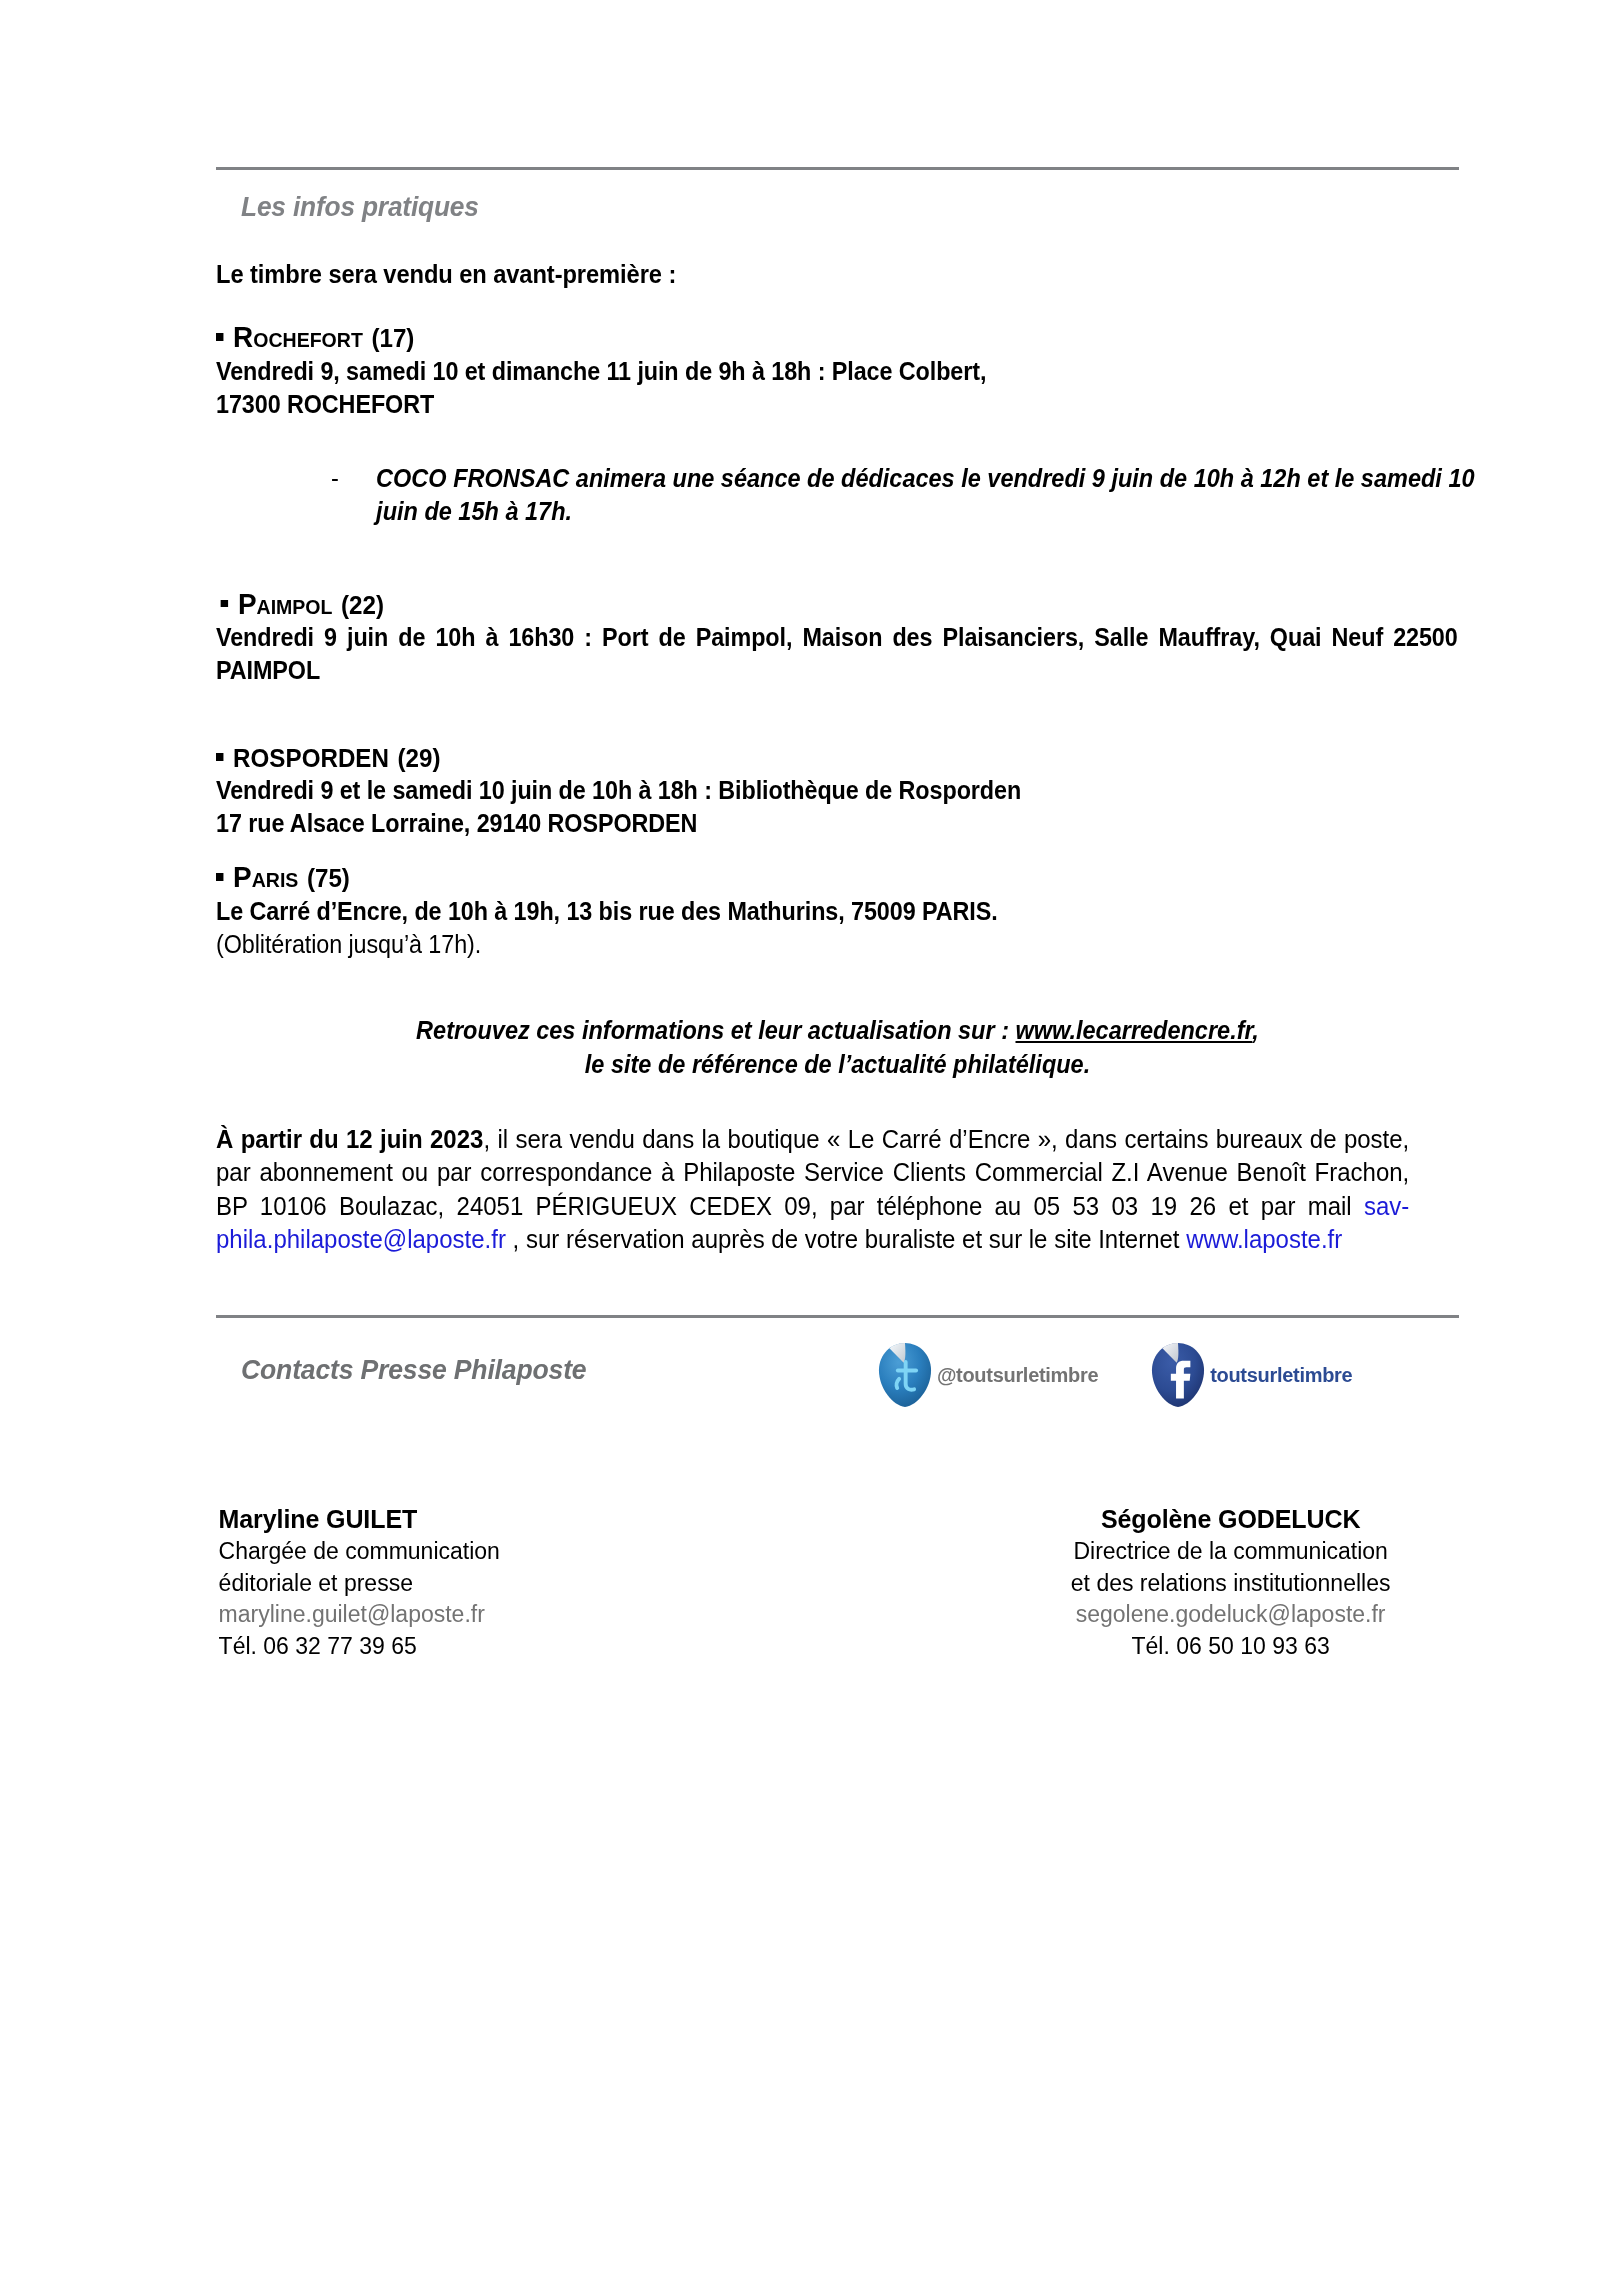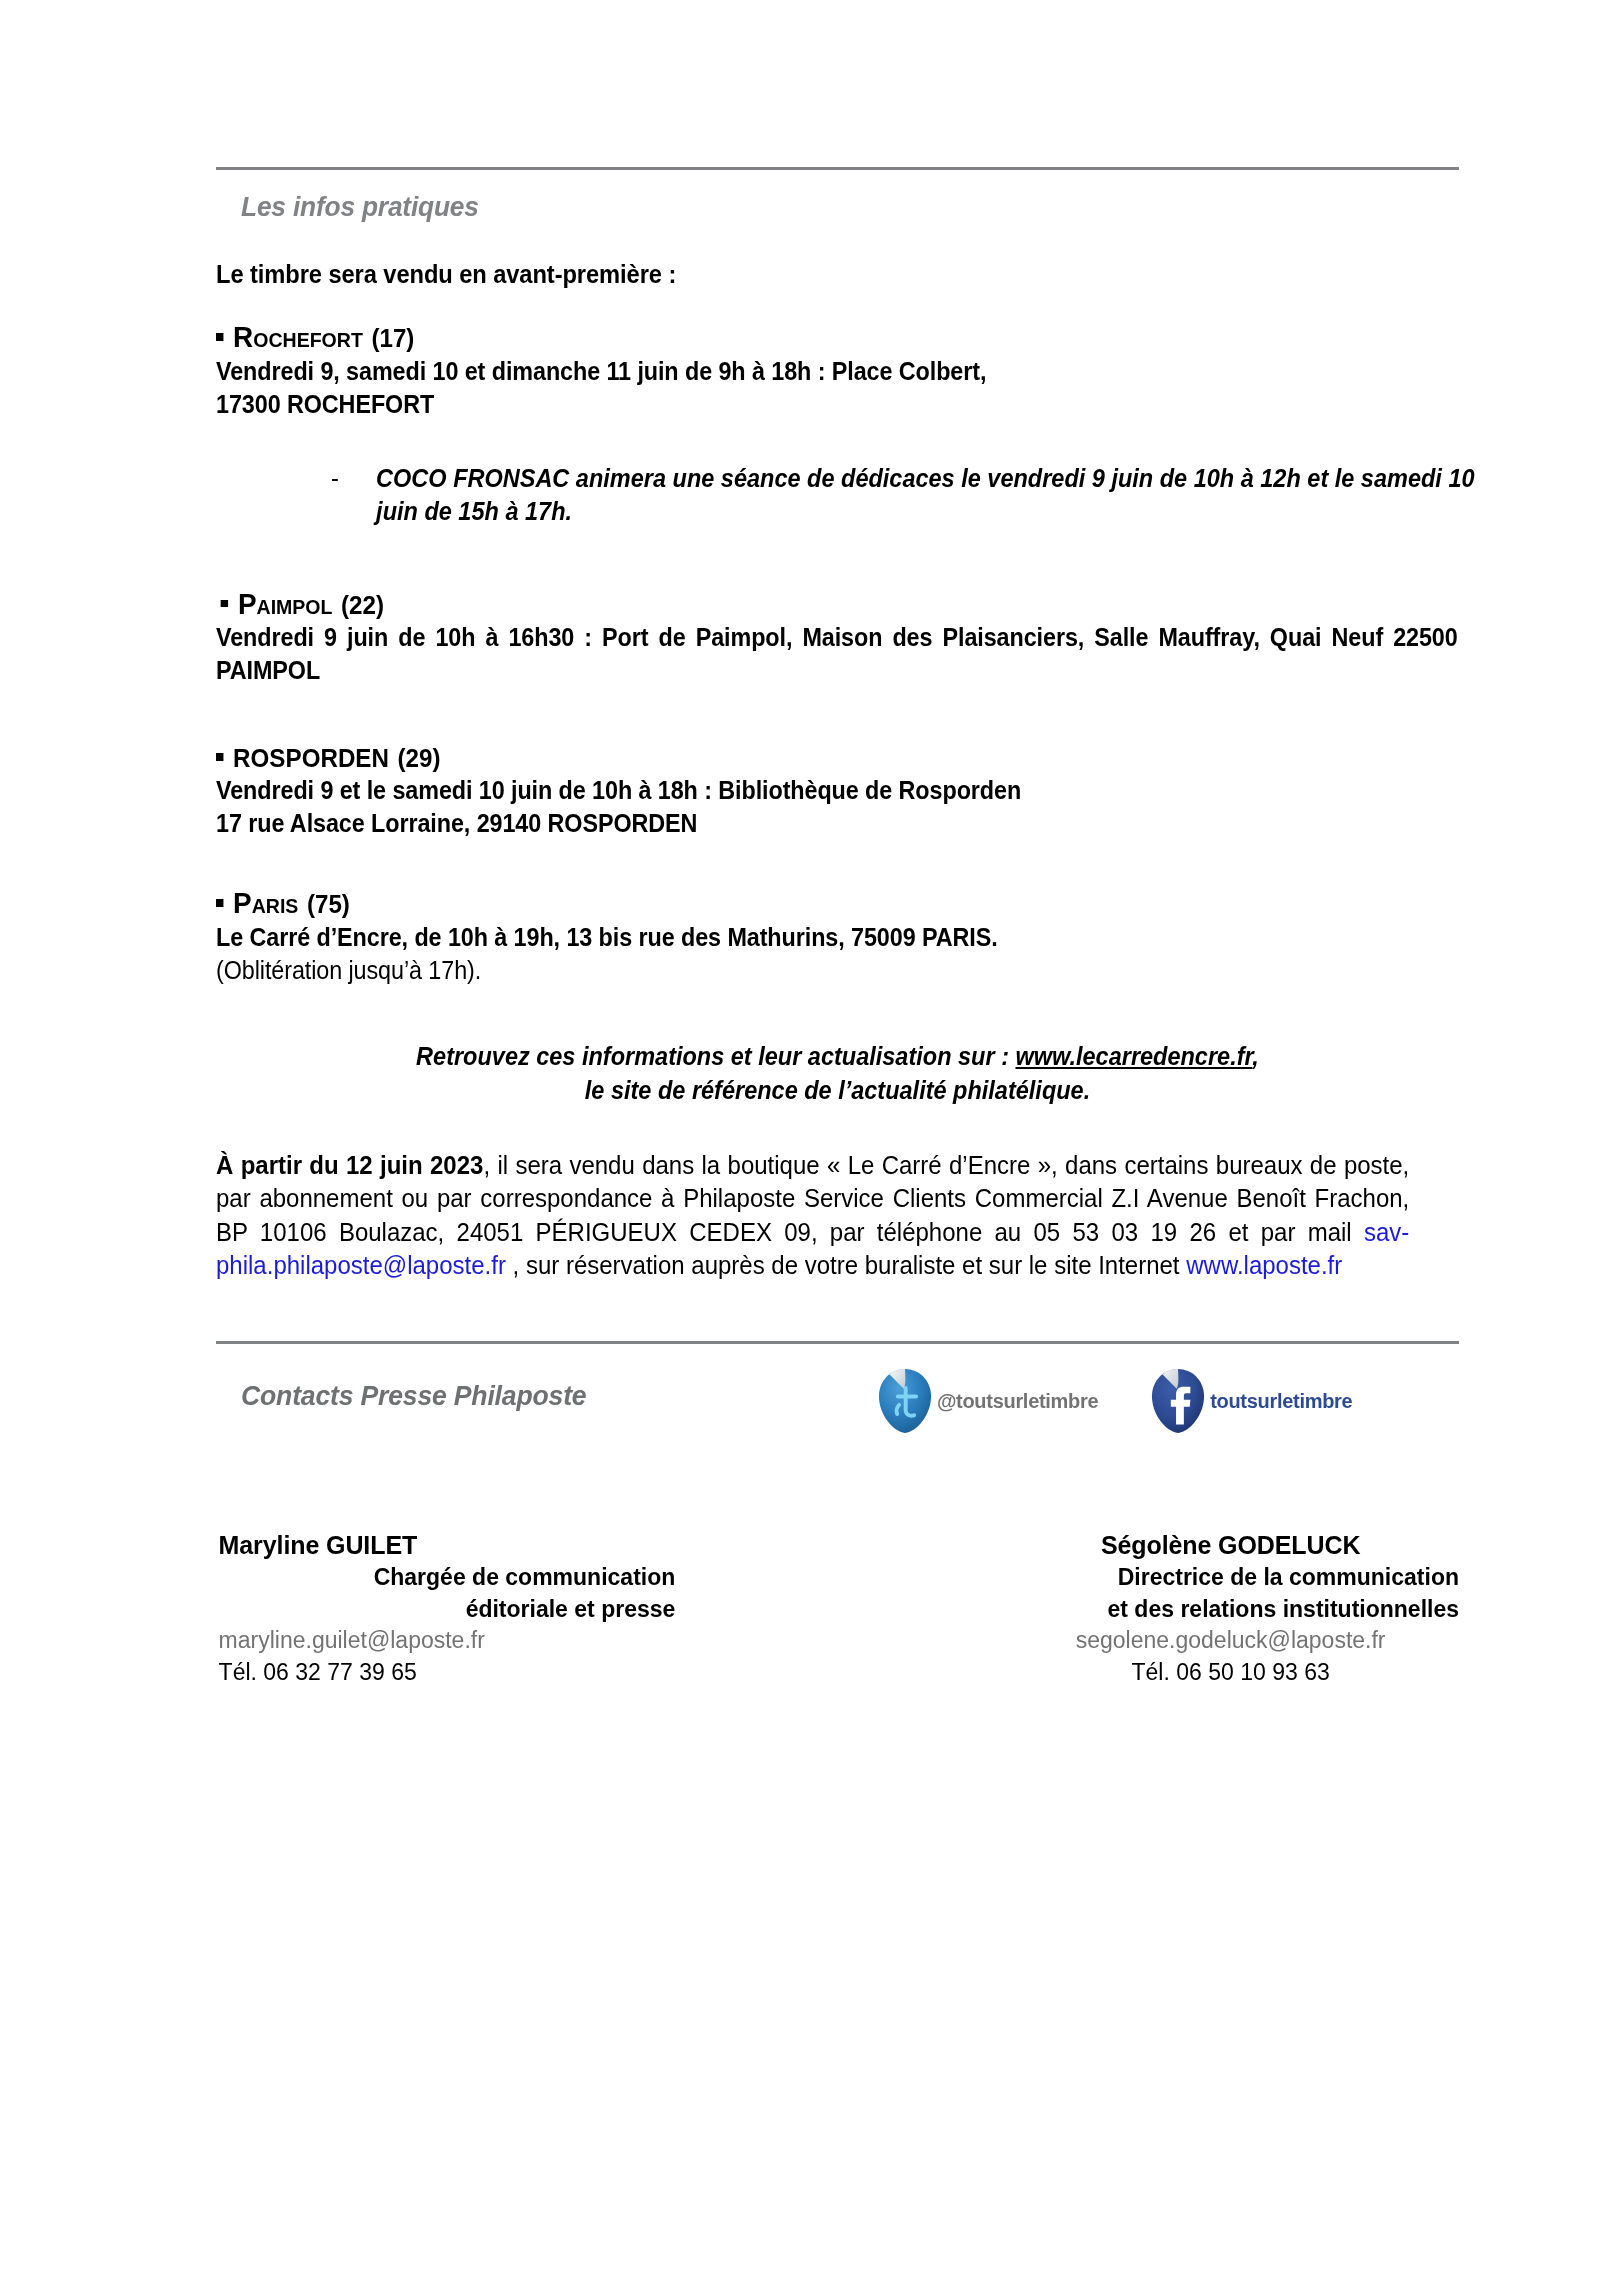--- a/index.html
+++ b/index.html
@@ -181,21 +181,21 @@
   .fb-label { color: #2c4b93; }
 
   .contact-cols {
     margin-top: 77px;
     display: flex;
   }
   .contact { width: 471px; font-size: 23px; line-height: 1.37; color: #000; }
   .contact.left { text-align: left; margin-left: 2.6px; }
   .contact.right { text-align: center; margin-left: 327px; }
   .contact .name { font-weight: bold; font-size: 25px; letter-spacing: -0.1px; }
-  .contact .role { font-weight: bold; text-align: right; }
+  .contact .role { font-weight: normal; }
   .contact .mail { color: #737373; }
   .contact .tel { color: #000; }
 </style>
 </head>
 <body>
 
 <div class="page">
   <div class="col">
 
     <div class="rule top"></div>
@@ -235,21 +235,21 @@
         <span class="allcaps" style="font-size:26px">ROSPORDEN</span>
         <span class="allcaps" style="margin-left:9.2px">(29)</span>
       </div>
       <div class="city-body">
         <span>Vendredi 9 et le samedi 10 juin de 10h à 18h : Bibliothèque de Rosporden</span><br>
         <span>17 rue Alsace Lorraine, 29140 ROSPORDEN</span>
       </div>
     </div>
 
 
-    <div class="city-block" style="margin-top:48px">
+    <div class="city-block" style="margin-top:22px">
       <div class="city-head">
         <span class="bullet"></span>
         <span class="smallcaps">Paris</span>
         <span class="allcaps" style="margin-left:9.2px">(75)</span>
       </div>
       <div class="city-body">
         <span>Le Carré d’Encre, de 10h à 19h, 13 bis rue des Mathurins, 75009 PARIS.</span><br>
         <span class="nobold">(Oblitération jusqu’à 17h).</span>
       </div>
     </div>

